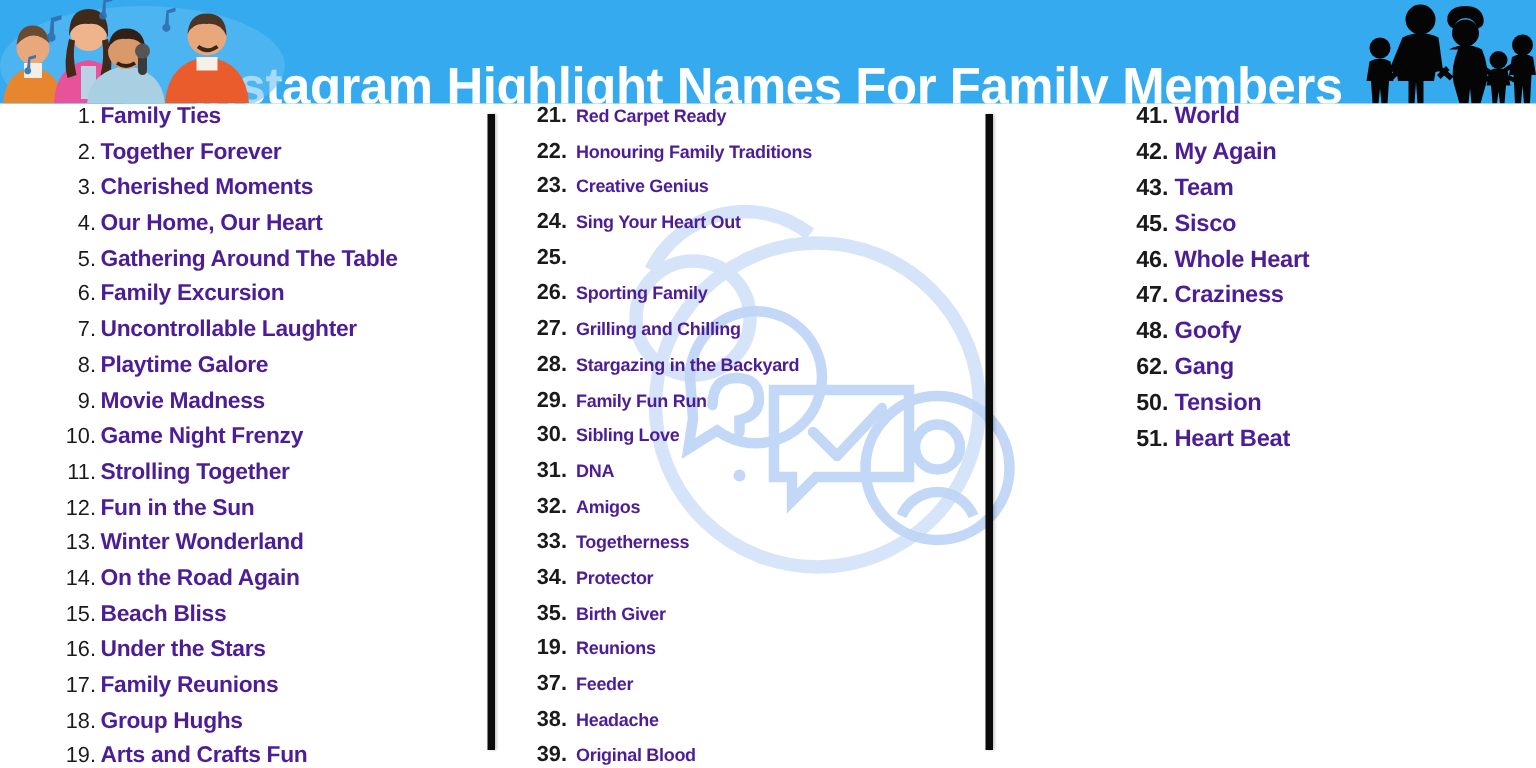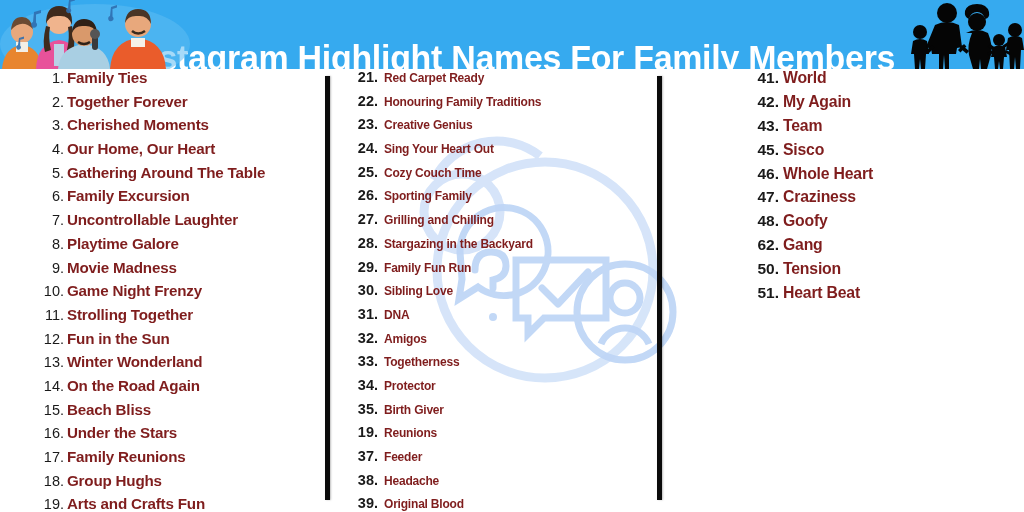--- a/index.html
+++ b/index.html
@@ -103,21 +103,21 @@
     white-space: nowrap;
   }
   .li-num {
     color: #1a1a1a;
     font-family: "Liberation Sans", sans-serif;
     font-weight: normal;
     text-align: right;
     flex: 0 0 auto;
   }
   .li-txt {
-    color: #7f1d1d;
+    color: #4c1d95;
     font-family: "Liberation Sans", sans-serif;
     font-weight: bold;
     letter-spacing: -0.2px;
     flex: 0 0 auto;
   }
 
   
   .col1 .li      { height: 23.7px; }
   .col1 .li-num  { width: 24px; font-size: 14.5px; margin-right: 3px; }
   .col1 .li-txt  { font-size: 15.2px; }
@@ -359,21 +359,20 @@
         <li class="li">
           <span class="li-num">23.</span>
           <span class="li-txt">Creative Genius</span>
         </li>
         <li class="li">
           <span class="li-num">24.</span>
           <span class="li-txt">Sing Your Heart Out</span>
         </li>
         <li class="li">
           <span class="li-num">25.</span>
-          <span class="li-txt">Cozy Couch Time</span>
         </li>
         <li class="li">
           <span class="li-num">26.</span>
           <span class="li-txt">Sporting Family</span>
         </li>
         <li class="li">
           <span class="li-num">27.</span>
           <span class="li-txt">Grilling and Chilling</span>
         </li>
         <li class="li">

